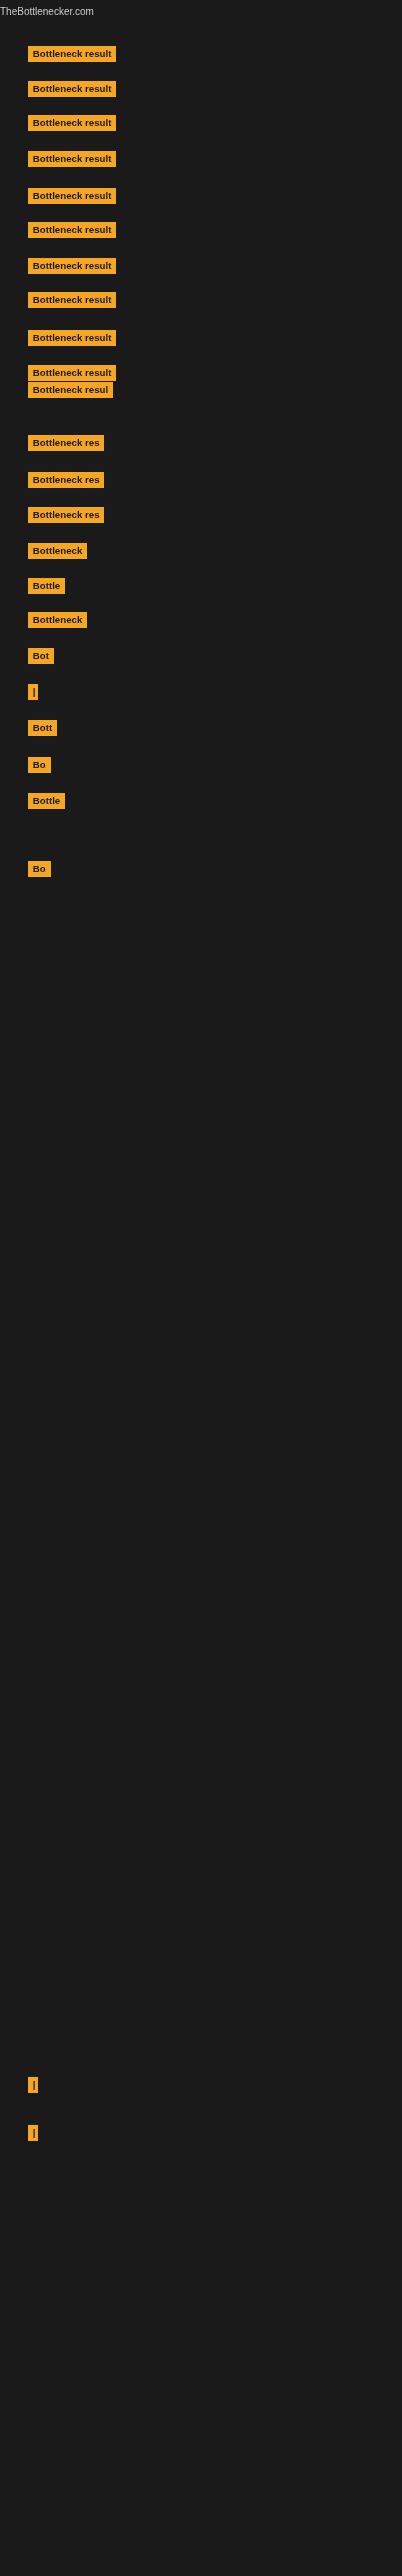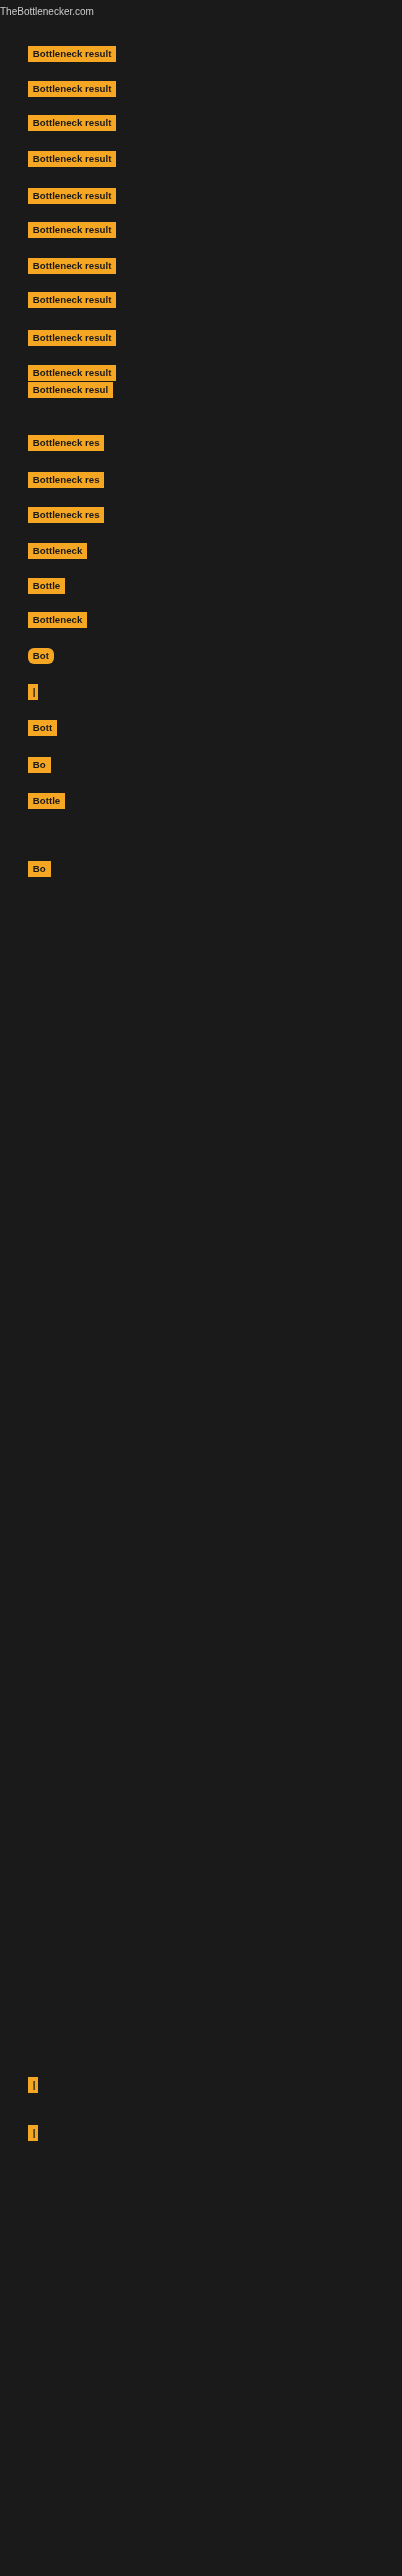--- a/index.html
+++ b/index.html
@@ -52,21 +52,21 @@
     <div class="row" style="top: 292px; max-width: 119px;"><span class="bottleneck-badge" style="max-width: 119px;">Bottleneck result</span></div>
     <div class="row" style="top: 330px; max-width: 120px;"><span class="bottleneck-badge" style="max-width: 120px;">Bottleneck result</span></div>
     <div class="row" style="top: 365px; max-width: 119px;"><span class="bottleneck-badge" style="max-width: 119px;">Bottleneck result</span></div>
     <div class="row" style="top: 382px; max-width: 113px;"><span class="bottleneck-badge" style="max-width: 113px;">Bottleneck resul</span></div>
     <div class="row" style="top: 435px; max-width: 111px;"><span class="bottleneck-badge" style="max-width: 111px;">Bottleneck res</span></div>
     <div class="row" style="top: 472px; max-width: 111px;"><span class="bottleneck-badge" style="max-width: 111px;">Bottleneck res</span></div>
     <div class="row" style="top: 507px; max-width: 109px;"><span class="bottleneck-badge" style="max-width: 109px;">Bottleneck res</span></div>
     <div class="row" style="top: 543px; max-width: 97px;"><span class="bottleneck-badge" style="max-width: 97px;">Bottleneck</span></div>
     <div class="row" style="top: 578px; max-width: 55px;"><span class="bottleneck-badge" style="max-width: 55px;">Bottle</span></div>
     <div class="row" style="top: 612px; max-width: 89px;"><span class="bottleneck-badge" style="max-width: 89px;">Bottleneck</span></div>
-    <div class="row" style="top: 648px; max-width: 40px;"><span class="bottleneck-badge" style="max-width: 40px; border-radius: 6px;">Bot</span></div>
+    <div class="row" style="top: 648px; max-width: 40px;"><span class="bottleneck-badge" style="max-width: 40px;">Bot</span></div>
     <div class="row" style="top: 684px; max-width: 6.4px;"><span class="bottleneck-badge" style="max-width: 6.4px;">|</span></div>
     <div class="row" style="top: 720px; max-width: 40px;"><span class="bottleneck-badge" style="max-width: 40px;">Bott</span></div>
     <div class="row" style="top: 757px; max-width: 32px;"><span class="bottleneck-badge" style="max-width: 32px;">Bo</span></div>
     <div class="row" style="top: 793px; max-width: 52px;"><span class="bottleneck-badge" style="max-width: 52px;">Bottle</span></div>
     <div class="row" style="top: 861px; max-width: 28px;"><span class="bottleneck-badge" style="max-width: 28px;">Bo</span></div>
     <div class="row" style="top: 2077px; max-width: 6.4px;"><span class="bottleneck-badge" style="max-width: 6.4px;">|</span></div>
     <div class="row" style="top: 2125px; max-width: 6.4px;"><span class="bottleneck-badge" style="max-width: 6.4px;">|</span></div>
   </div>
 
 

